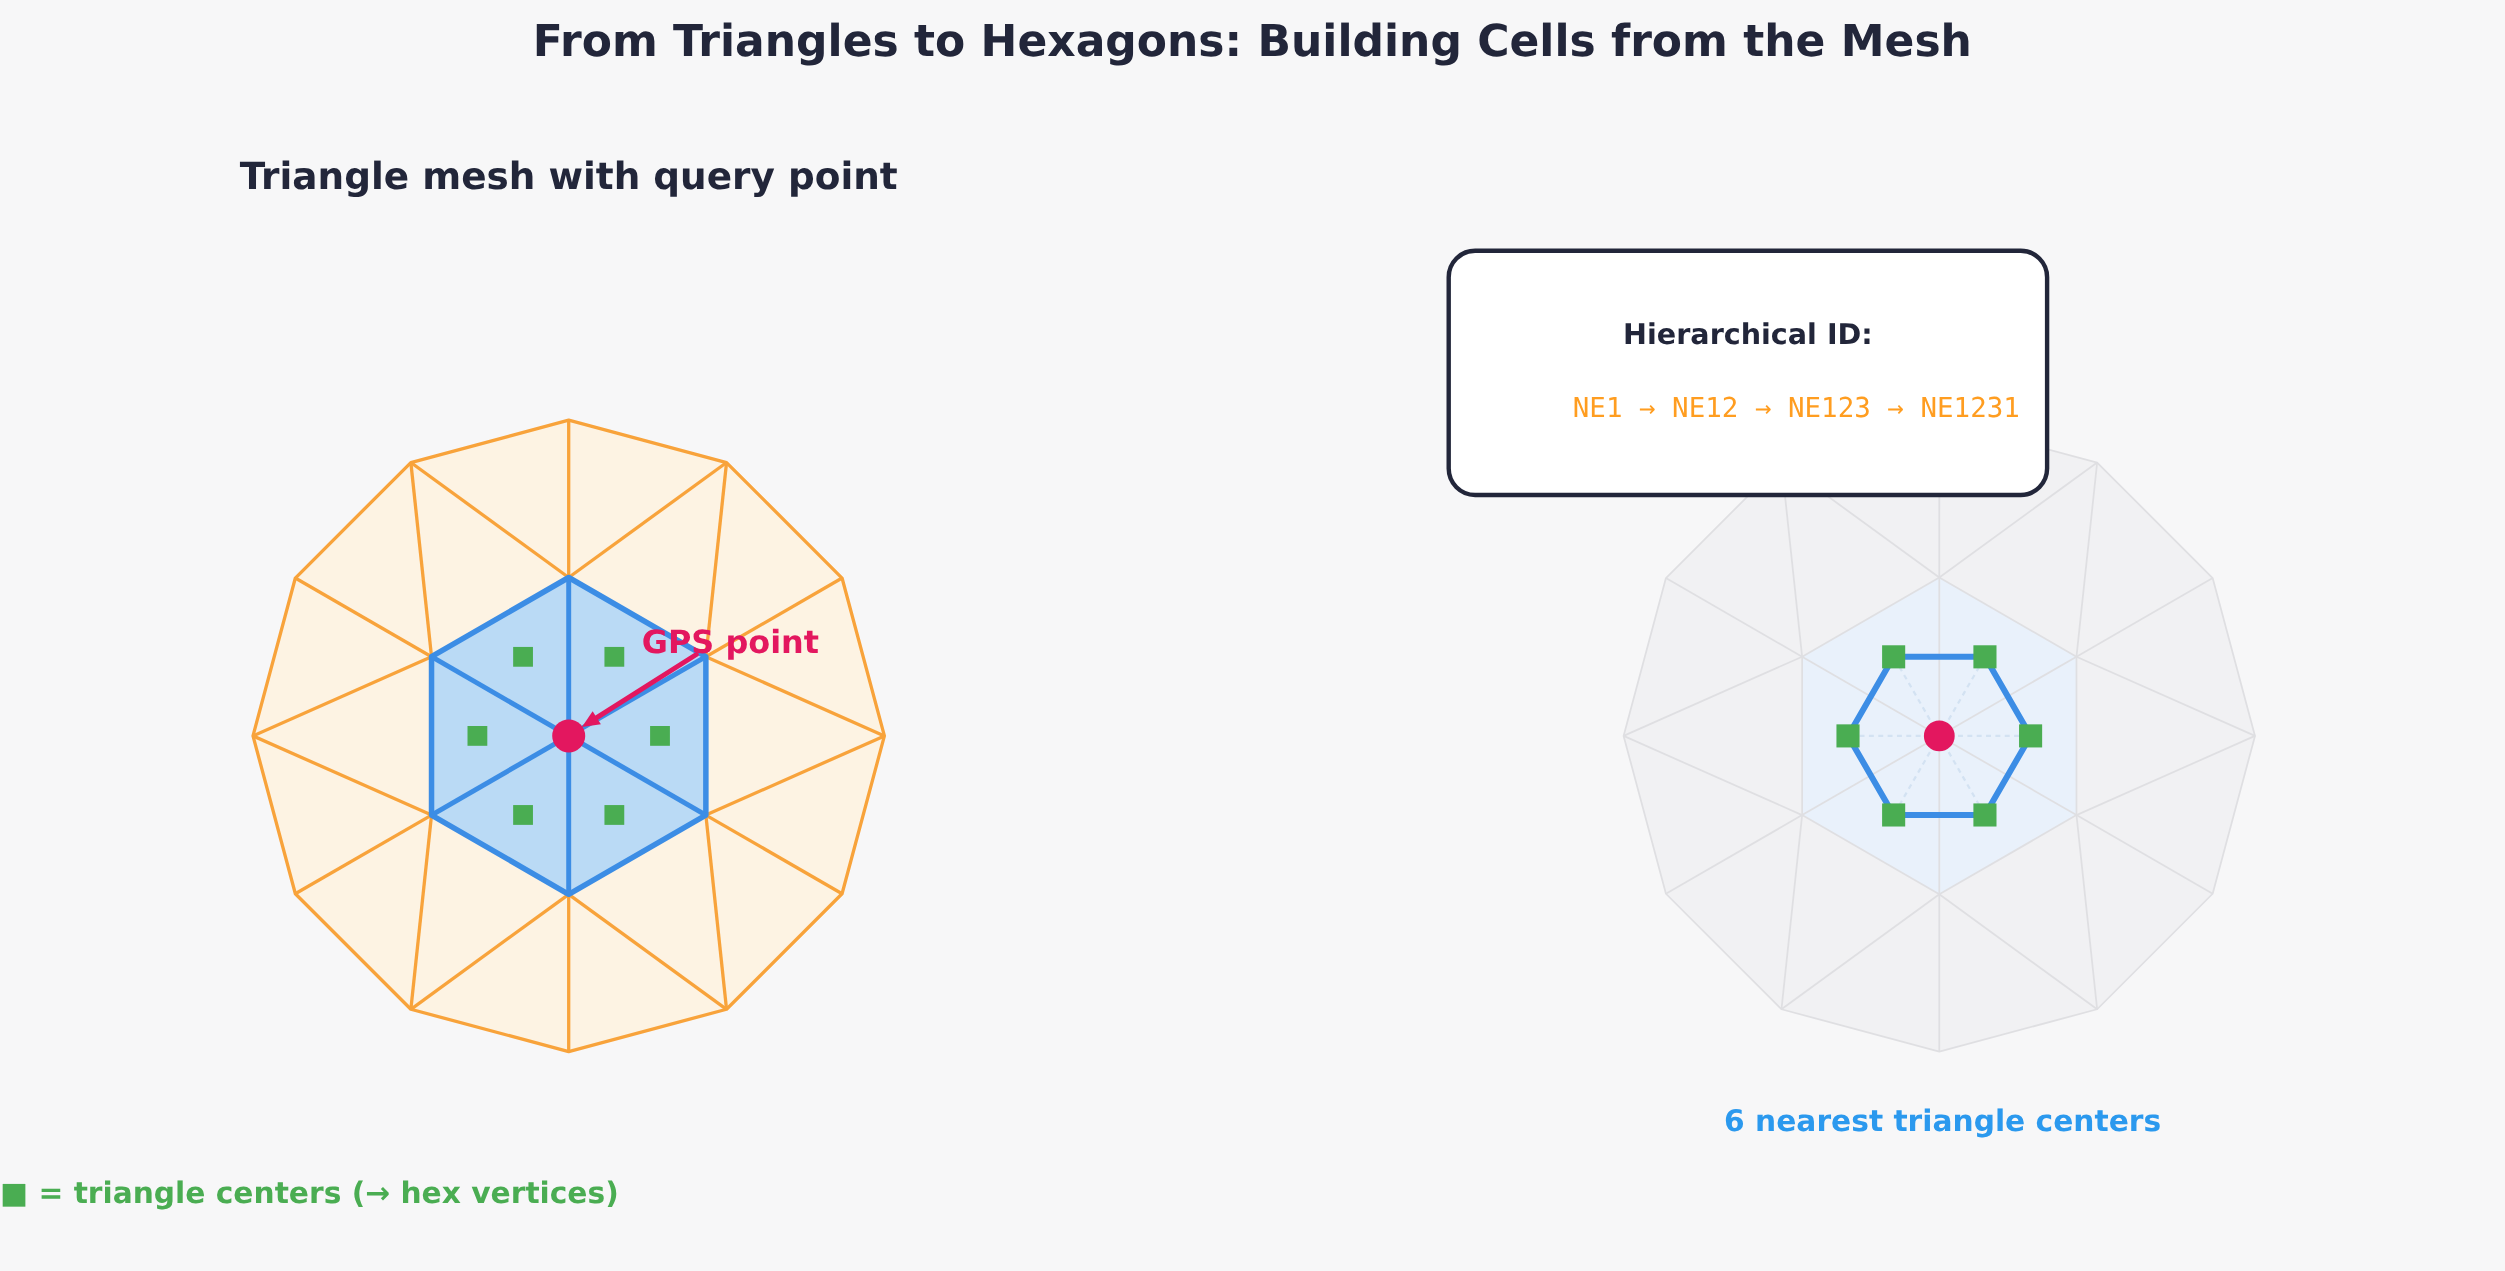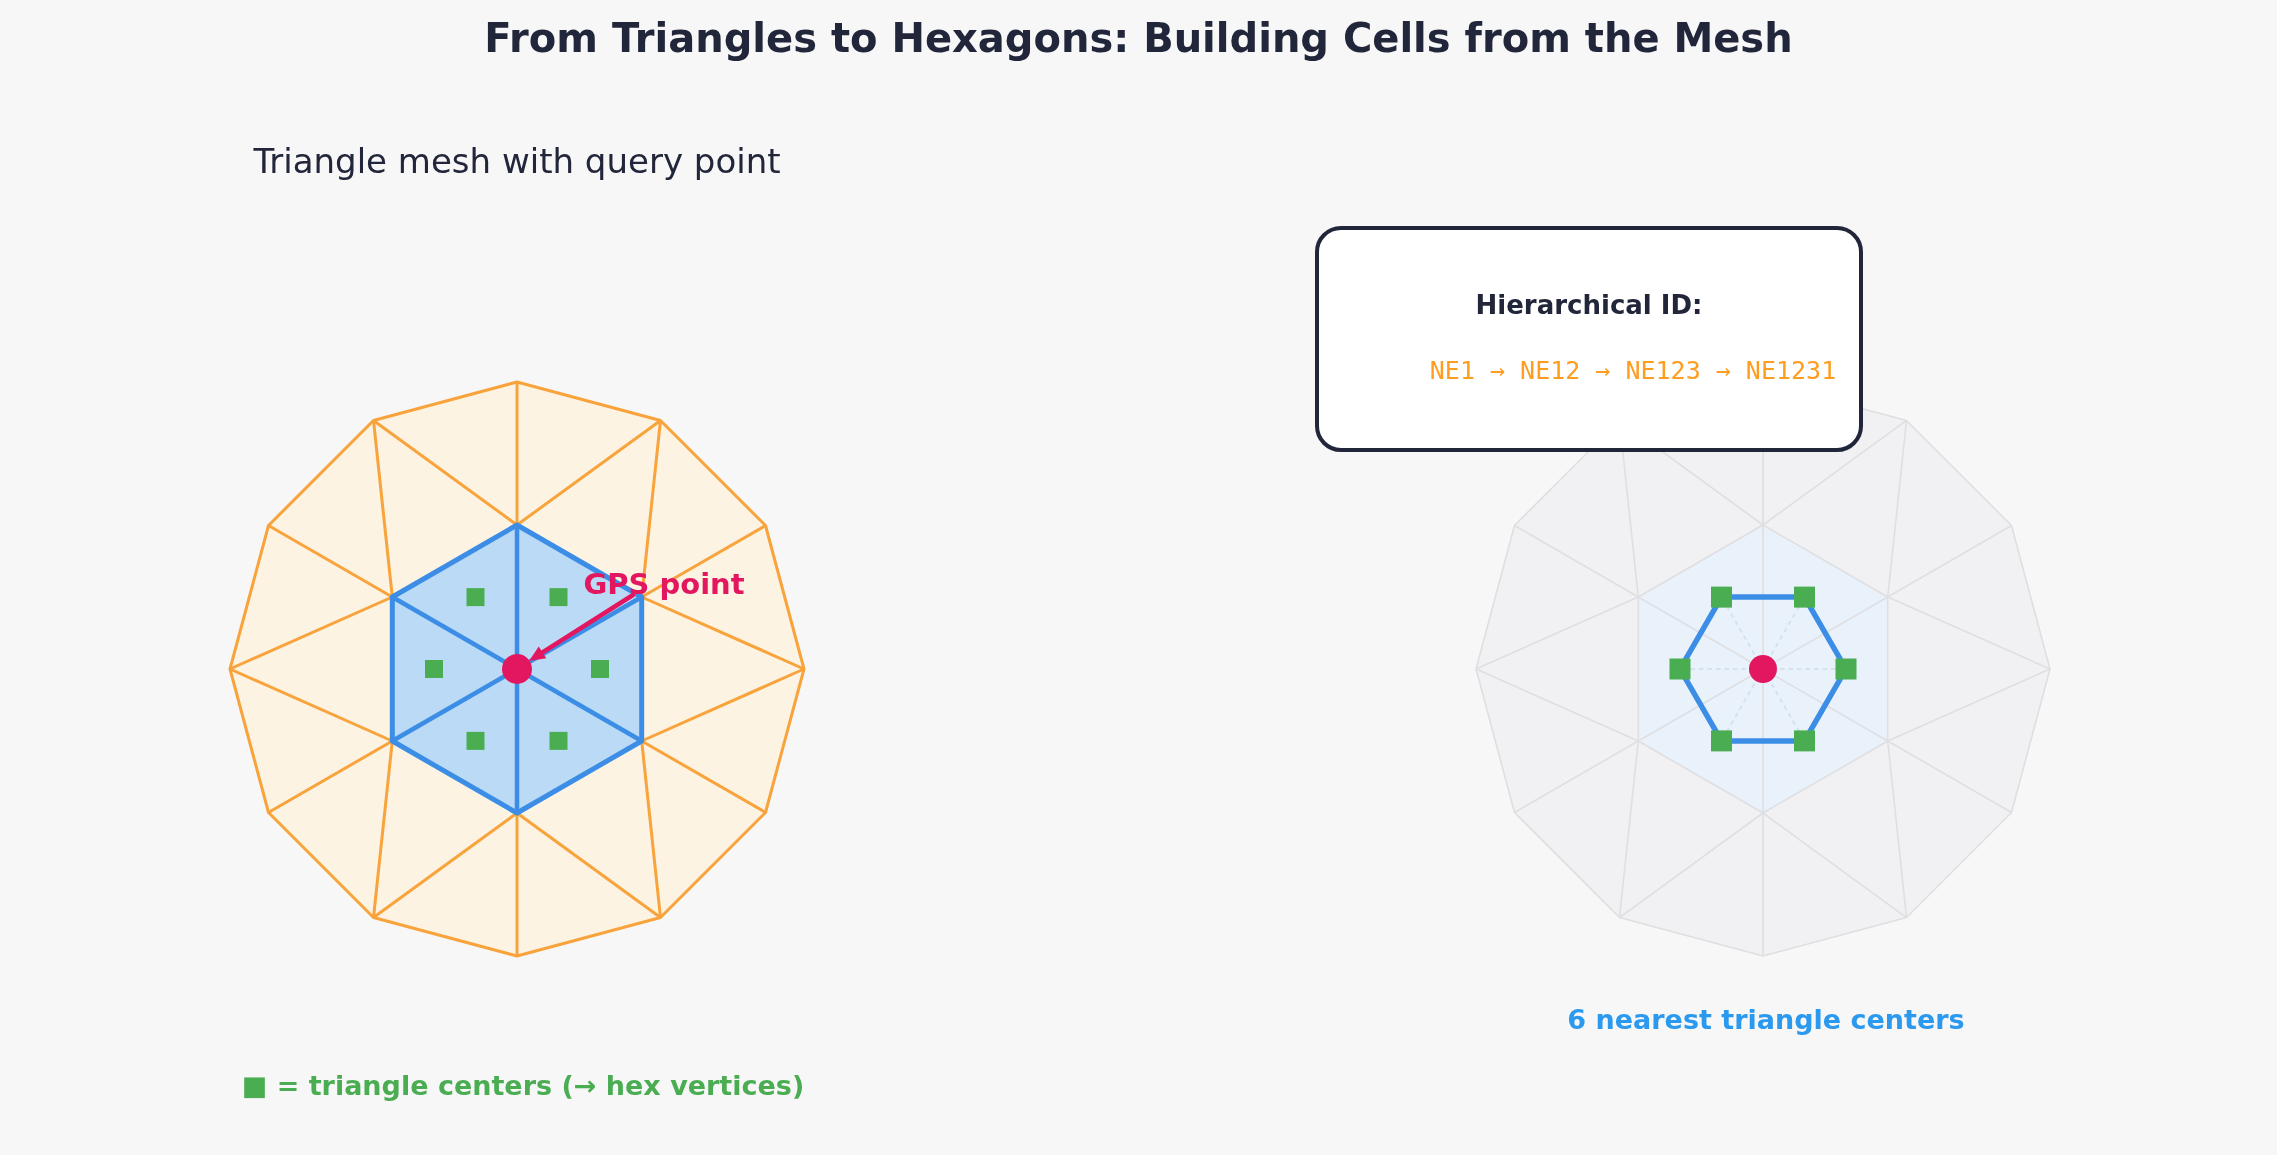--- a/index.html
+++ b/index.html
@@ -8,21 +8,21 @@
     position:relative; width:2277px; height:1155px;
     background:var(--bg,#f7f7f8);
     font-family:"DejaVu Sans","Liberation Sans",sans-serif;
     overflow:hidden;
   }
   .main-title {
     position:absolute; left:0; top:13px; width:2277px; text-align:center;
     font-size:40px; line-height:50px; font-weight:bold; color:var(--navy,#22263a);
   }
   .panel-title {
-    position:absolute; font-size:34px; line-height:40px; font-weight:normal;
+    position:absolute; font-size:34px; line-height:40px; font-weight:bold;
     color:var(--navy,#22263a); text-align:center;
   }
   #left-title  { left:0px;    top:141px; width:1034px; }
   #right-title { left:1363px; top:141px; width:800px;  }
   svg.mesh { position:absolute; width:600px; height:600px; }
   #left-mesh  { left:217px;  top:369px; }
   #right-mesh { left:1463px; top:369px; }
   .gps-label {
     position:absolute; left:664px; top:584px; transform:translate(-50%,-50%);
     font-size:29px; font-weight:bold; color:var(--pink,#e3175f); white-space:nowrap;
@@ -36,21 +36,21 @@
     position:absolute; top:60px; left:0; width:100%; text-align:center;
     font-size:26px; font-weight:bold; color:var(--navy,#22263a);
   }
   .id-box-id {
     position:absolute; top:126px; left:0; width:100%; text-align:center;
     font-size:25px; color:var(--idorange,#ff9d20);
     font-family:"DejaVu Sans Mono","Liberation Mono",monospace;
     margin-left:44px;
   }
   .legend-green {
-    position:absolute; left:0; top:1069px; width:1046px; text-align:center;
+    position:absolute; left:0; top:1069px; width:1046px; text-align:left;
     font-size:27px; line-height:34px; font-weight:bold; color:var(--green,#4aad52);
   }
   .caption-blue {
     position:absolute; left:1366px; top:1003px; width:800px; text-align:center;
     font-size:27px; line-height:34px; font-weight:bold; color:var(--capblue,#2b99ee);
   }
 </style>
 </head>
 <body>
 

